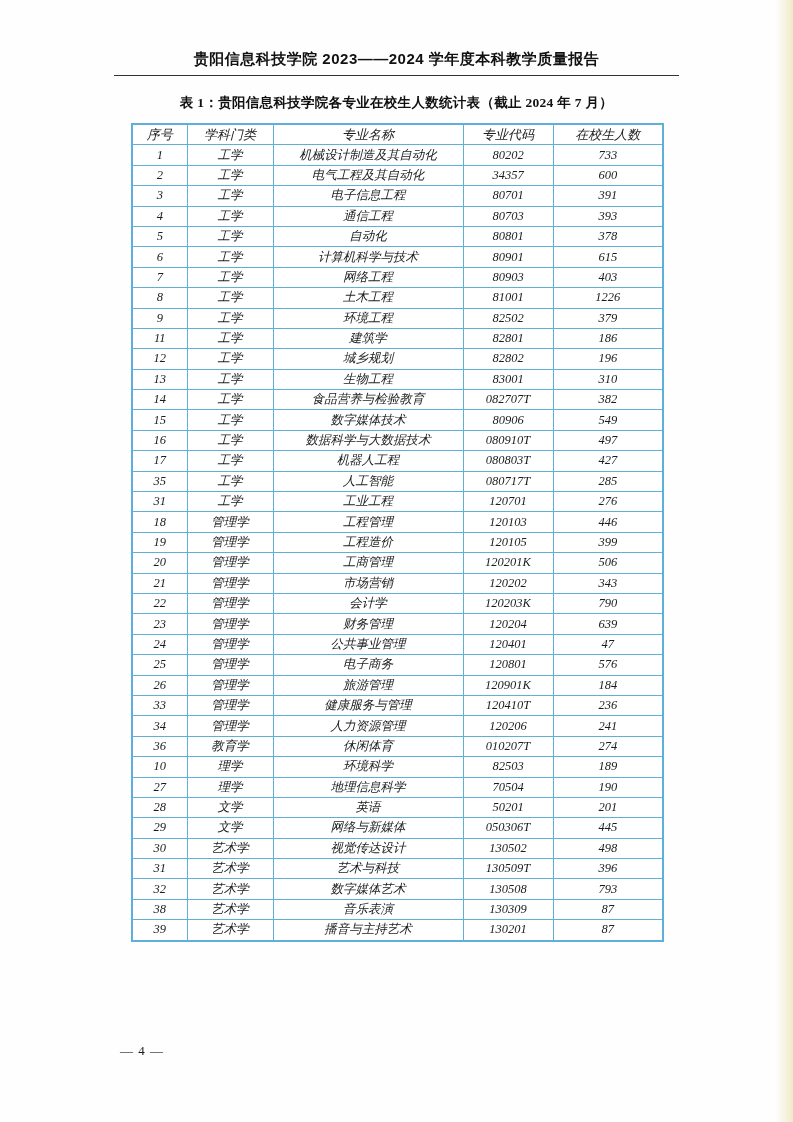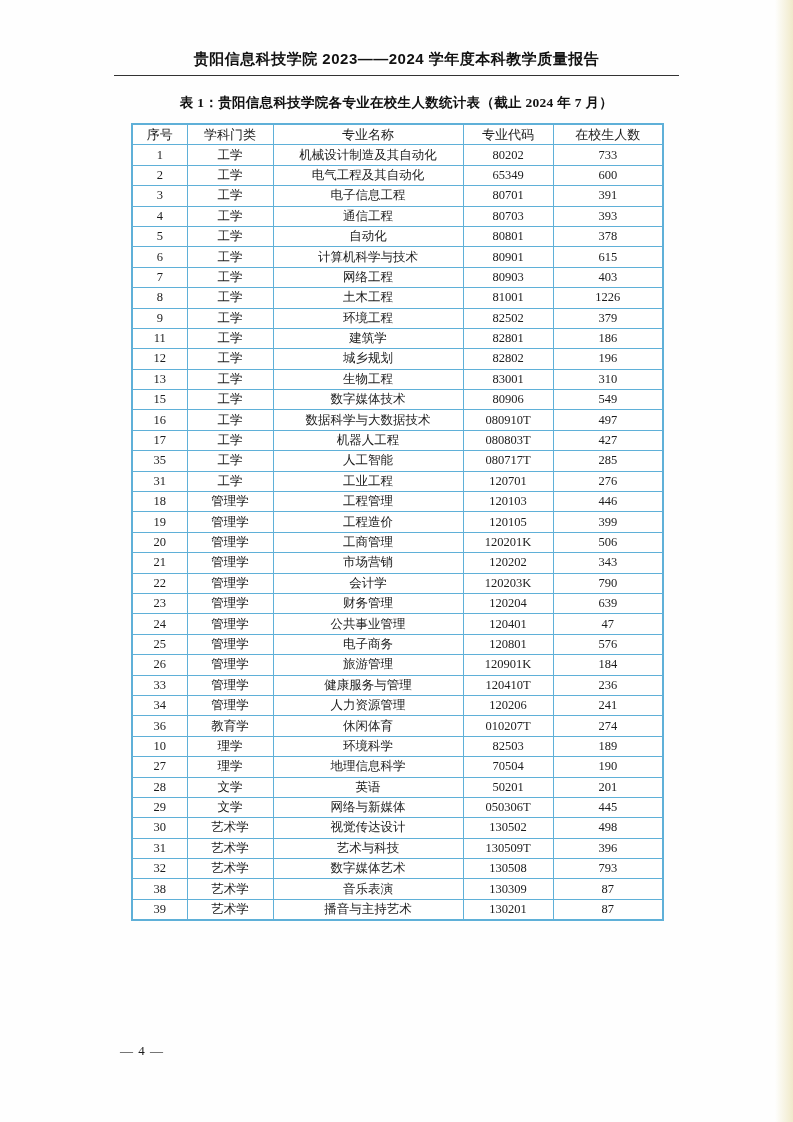--- a/index.html
+++ b/index.html
@@ -25,20 +25,21 @@
     border-bottom:1.5px solid #333;
   }
   .table-title {
     position:absolute; top:94px; left:0; width:793px; text-align:center;
     font-size:13.5px; font-weight:600; color:#111; letter-spacing:0.3px;
   }
   table.enroll {
     position:absolute; top:123px; left:131px;
     border-collapse:collapse; table-layout:fixed; width:531px;
     background:#fff;
+    font-style:italic;
   }
   table.enroll, table.enroll th, table.enroll td { border:1px solid var(--line); }
   table.enroll { border:2px solid var(--line); }
   table.enroll th, table.enroll td {
     height:19.4px; padding:0 2px; text-align:center; vertical-align:middle;
     font-size:12.5px; font-weight:normal; color:#1c1c1c;
     white-space:nowrap; overflow:hidden;
   }
   table.enroll th { font-size:13px; }
   col.c-index { width:55px; }
@@ -86,21 +87,21 @@
         <td>1</td>
         <td>工学</td>
         <td>机械设计制造及其自动化</td>
         <td>80202</td>
         <td>733</td>
       </tr>
       <tr>
         <td>2</td>
         <td>工学</td>
         <td>电气工程及其自动化</td>
-        <td>65349</td>
+        <td>34357</td>
         <td>600</td>
       </tr>
       <tr>
         <td>3</td>
         <td>工学</td>
         <td>电子信息工程</td>
         <td>80701</td>
         <td>391</td>
       </tr>
       <tr>
@@ -158,20 +159,27 @@
         <td>城乡规划</td>
         <td>82802</td>
         <td>196</td>
       </tr>
       <tr>
         <td>13</td>
         <td>工学</td>
         <td>生物工程</td>
         <td>83001</td>
         <td>310</td>
+      </tr>
+      <tr>
+        <td>14</td>
+        <td>工学</td>
+        <td>食品营养与检验教育</td>
+        <td>082707T</td>
+        <td>382</td>
       </tr>
       <tr>
         <td>15</td>
         <td>工学</td>
         <td>数字媒体技术</td>
         <td>80906</td>
         <td>549</td>
       </tr>
       <tr>
         <td>16</td>

